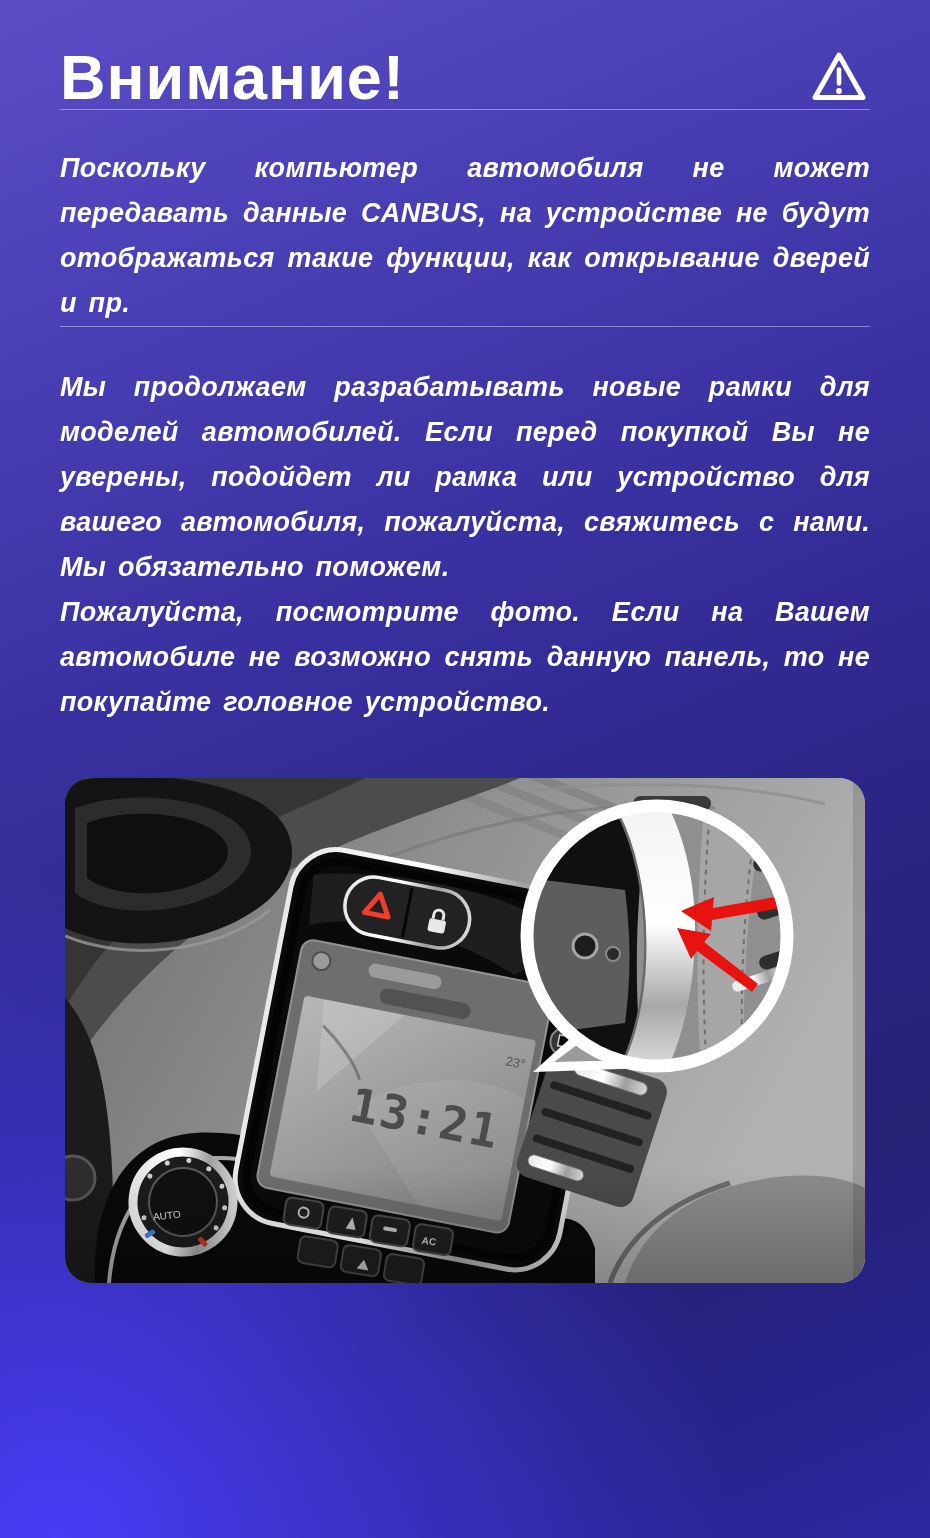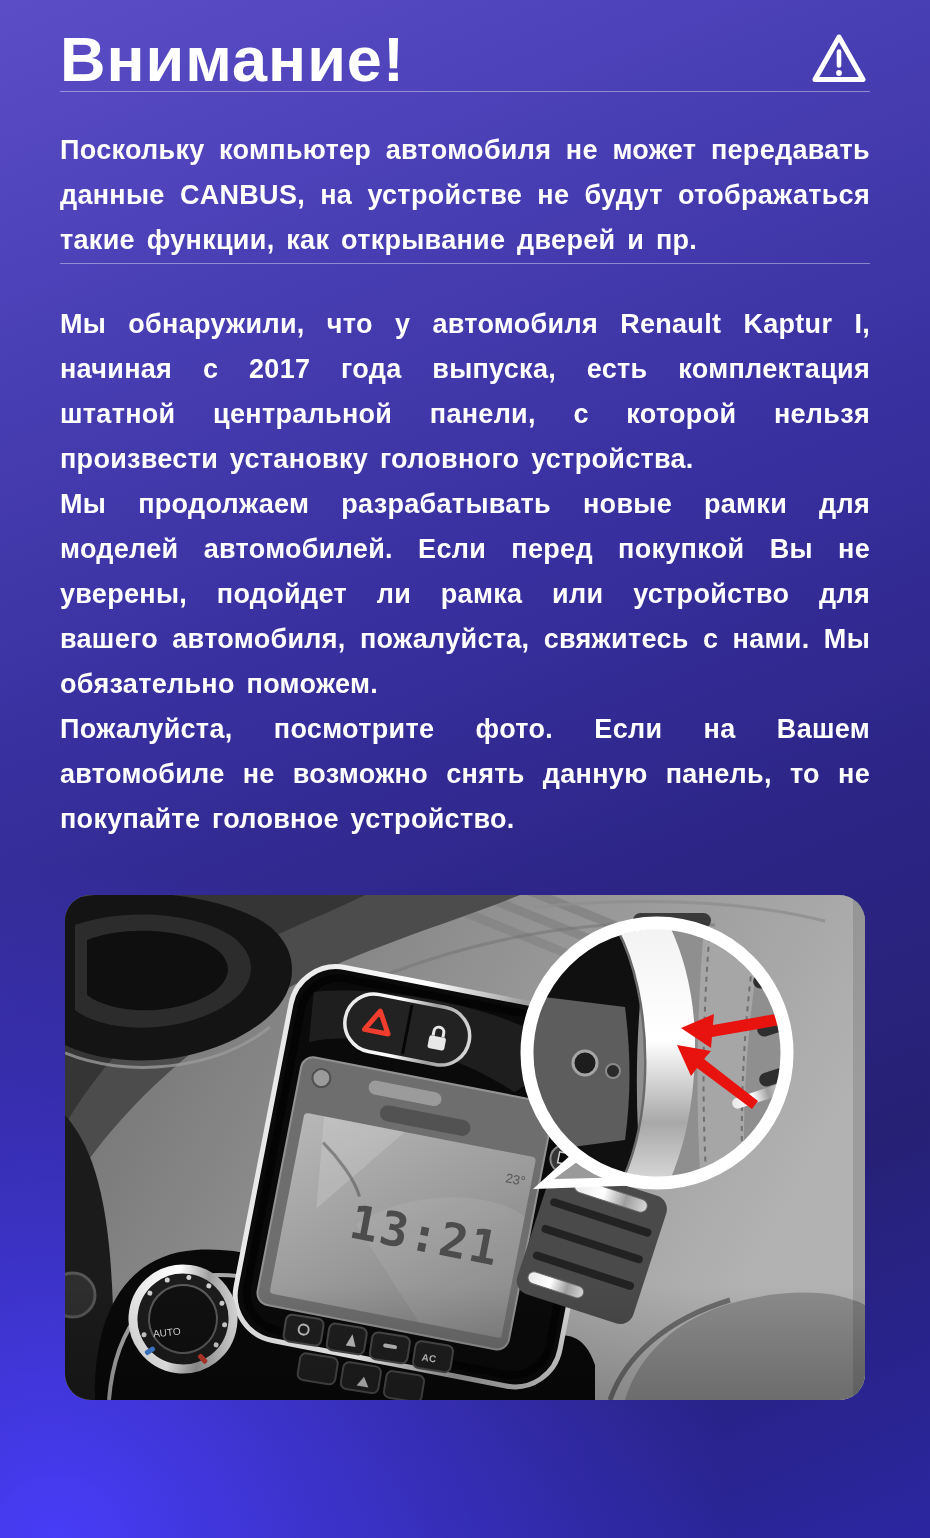--- a/index.html
+++ b/index.html
@@ -4,30 +4,30 @@
 <style>
   html,body{margin:0;padding:0;}
   body{
     width:930px;height:1538px;overflow:hidden;
     font-family:"Liberation Sans","DejaVu Sans",sans-serif;
     color:#fff;
     background:
       radial-gradient(circle at 6% 100%, rgba(74,62,255,.95) 0%, rgba(74,62,255,0) 38%),
       linear-gradient(158deg,#5b4dc6 0%,#4a40b6 18%,#38309f 40%,#2c2586 60%,#262175 78%,#2b26a0 100%);
   }
-  .page{padding:28px 60px 0;}
+  .page{padding:46px 60px 0;}
   header{display:flex;justify-content:space-between;align-items:flex-start;height:63px;}
   h1{margin:0;font-size:63px;line-height:1;font-weight:700;letter-spacing:1px;}
   .warn-icon{margin-top:4px;margin-right:2px;flex:0 0 auto;}
   hr.divider{border:none;border-top:1px solid rgba(255,255,255,.4);margin:0;height:0;}
   .hr1{margin-top:70px;}
   .hr2{margin-top:57px;}
   .body-text,.body-block p{
     font-size:27px;font-weight:700;line-height:45px;margin:0;
-    text-align:justify;letter-spacing:.3px;word-spacing:4px;
+    text-align:justify;letter-spacing:.3px;word-spacing:4px;font-style:italic;
   }
   .body-text{margin-top:36px;}
   .body-block{margin-top:38px;}
   figure.photo{
     margin:53px auto 0;width:800px;height:505px;border-radius:26px;
     overflow:hidden;background:#8e8e8e;position:relative;
   }
   figure.photo svg{display:block;width:800px;height:505px;}
 </style>
 </head>
@@ -44,21 +44,20 @@
     </svg>
   </header>
 
   <hr class="divider hr1">
 
   <p class="body-text">Поскольку компьютер автомобиля не может передавать данные CANBUS, на устройстве не будут отображаться такие функции, как открывание дверей и пр.</p>
 
   <hr class="divider hr2">
 
   <div class="body-block">
-    <p>Мы обнаружили, что у автомобиля Renault Kaptur I, начиная с 2017 года выпуска, есть комплектация штатной центральной панели, с которой нельзя произвести установку головного устройства.</p>
     <p>Мы продолжаем разрабатывать новые рамки для моделей автомобилей. Если перед покупкой Вы не уверены, подойдет ли рамка или устройство для вашего автомобиля, пожалуйста, свяжитесь с нами. Мы обязательно поможем.</p>
     <p>Пожалуйста, посмотрите фото. Если на Вашем автомобиле не возможно снять данную панель, то не покупайте головное устройство.</p>
   </div>
 
   <figure class="photo">
     <svg viewBox="0 0 800 505">
       <defs>
         <linearGradient id="dashBg" x1="0" y1="0" x2="1" y2="0.35">
           <stop offset="0" stop-color="#6d6d6d"></stop>
             <stop offset=".45" stop-color="#8e8e8e"></stop>

